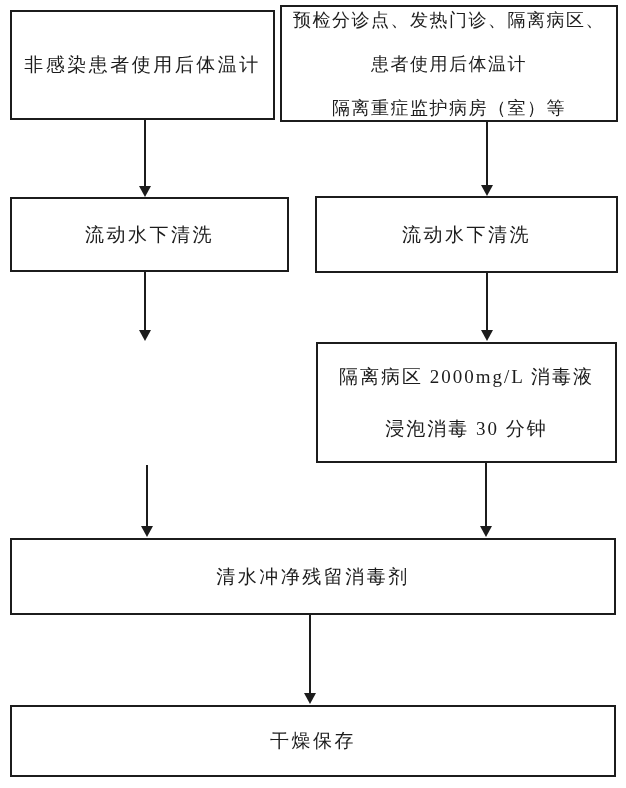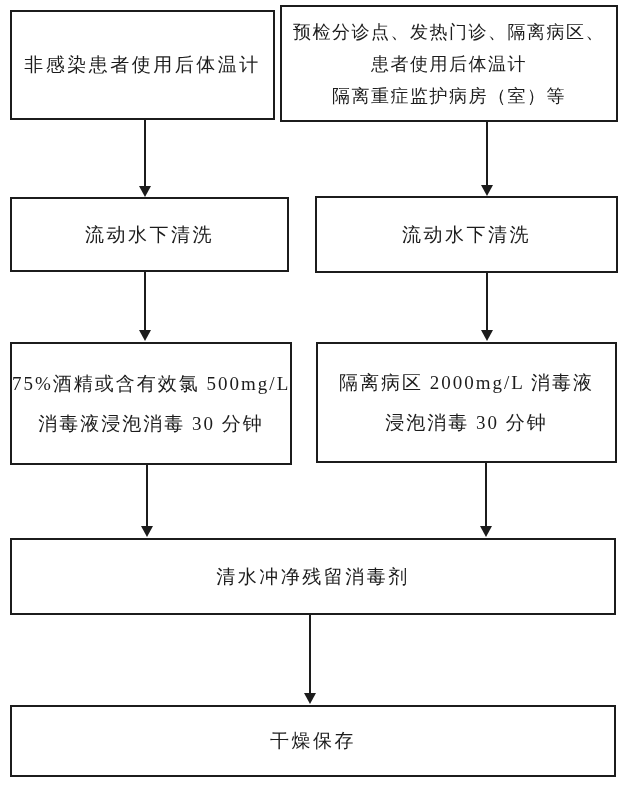--- a/index.html
+++ b/index.html
@@ -21,20 +21,21 @@
     box-sizing: border-box;
     background: var(--background, #ffffff);
     border: 2px solid var(--line, #1c1c1c);
     display: flex;
     flex-direction: column;
     justify-content: center;
     text-align: center;
     font-size: 19px;
     letter-spacing: 2.5px;
     line-height: 30px;
+    gap: 12px;
   }
   .node .line { display: block; white-space: nowrap; }
 
   .n-tl    { left: 10px;  top: 10px;  width: 265px; height: 110px; }
   .n-tr    { left: 280px; top: 5px;   width: 338px; height: 117px; font-size: 18px; line-height: 32px; letter-spacing: 1.5px; }
   .n-ml    { left: 10px;  top: 197px; width: 279px; height: 75px; }
   .n-mr    { left: 315px; top: 196px; width: 303px; height: 77px; }
   .n-dl    { left: 10px;  top: 342px; width: 282px; height: 123px; line-height: 40px; letter-spacing: 2px; }
   .n-dr    { left: 316px; top: 342px; width: 301px; height: 121px; line-height: 40px; letter-spacing: 2px; }
   .n-rinse { left: 10px;  top: 538px; width: 606px; height: 77px; }
@@ -80,24 +81,20 @@
   </div>
 
   <div class="node n-ml">
     <span class="line">流动水下清洗</span>
   </div>
 
   <div class="node n-mr">
     <span class="line">流动水下清洗</span>
   </div>
 
-  <div class="node n-dl">
-    <span class="line">75%酒精或含有效氯 500mg/L</span>
-    <span class="line">消毒液浸泡消毒 30 分钟</span>
-  </div>
 
   <div class="node n-dr">
     <span class="line">隔离病区 2000mg/L 消毒液</span>
     <span class="line">浸泡消毒 30 分钟</span>
   </div>
 
   <div class="node n-dry">
     <span class="line">干燥保存</span>
   </div>
 

